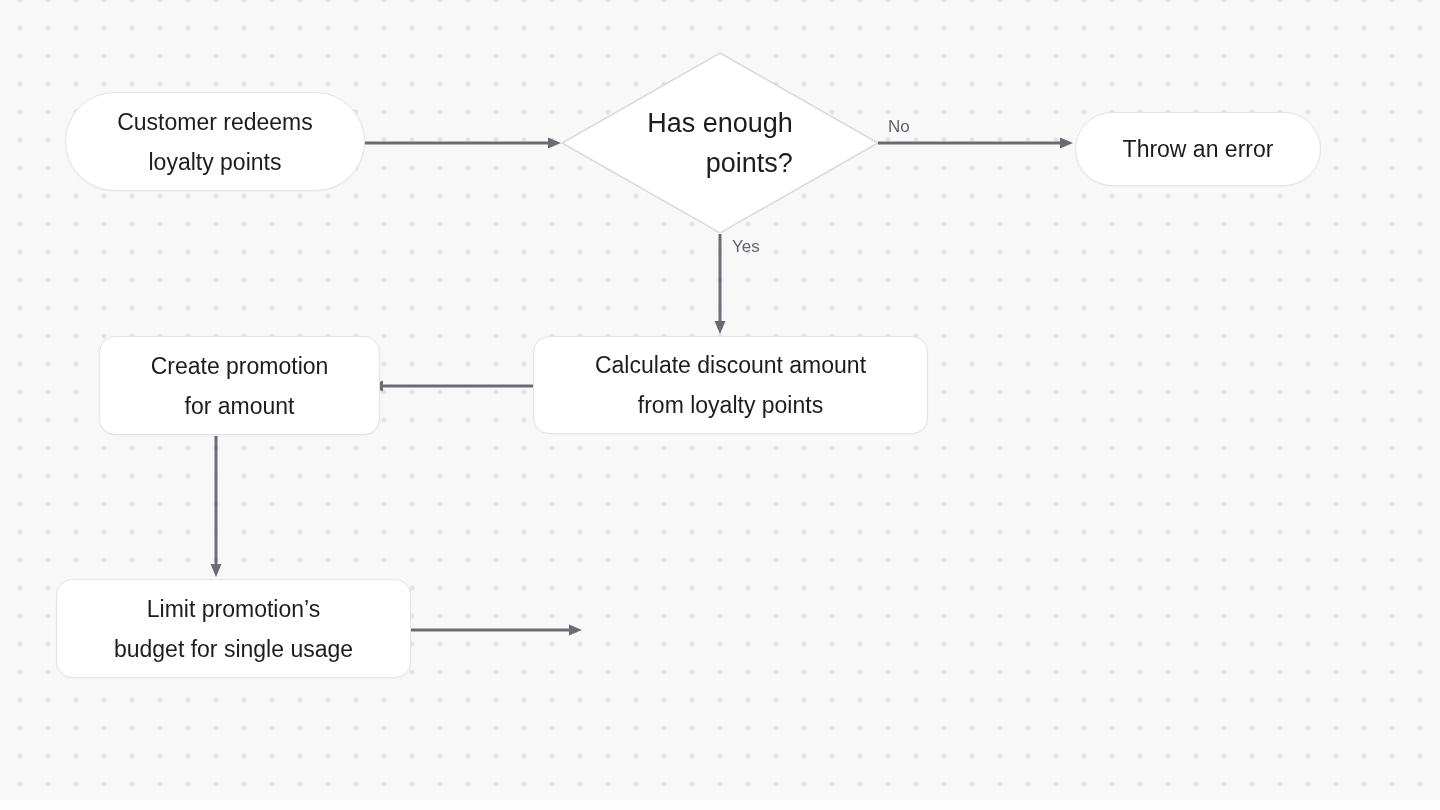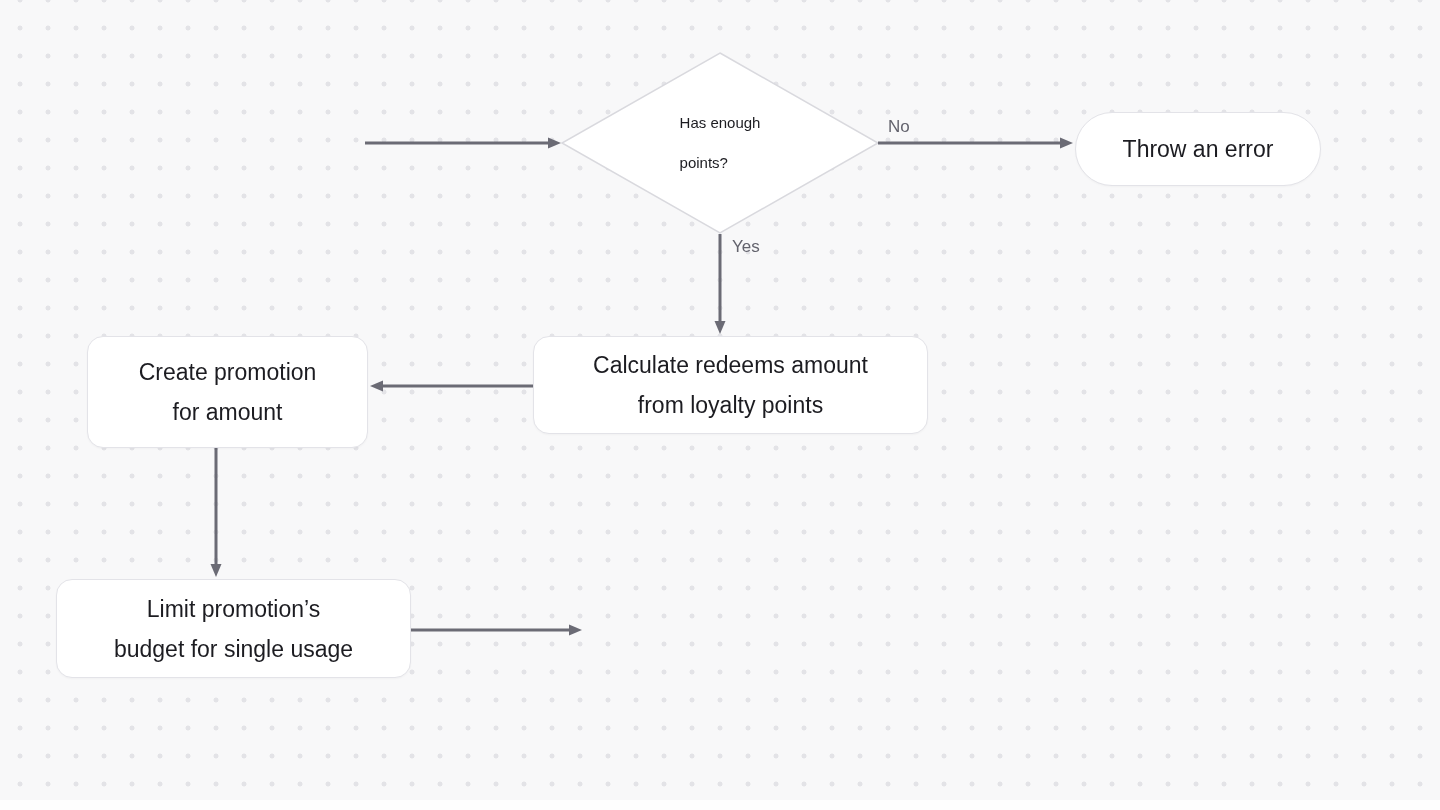--- a/index.html
+++ b/index.html
@@ -35,34 +35,34 @@
     line-height: 40px;
     box-shadow: 0 1px 2px rgba(20,20,30,0.03);
   }
   .node .node-text { white-space: pre-line; }
   .rect    { border-radius: 16px; }
   .stadium { border-radius: 999px; }
 
   #n-start   { left: 65px;  top: 92px;  width: 300px; height: 99px; }
   #n-error   { left: 1075px; top: 112px; width: 246px; height: 74px; }
   #n-calc    { left: 533px; top: 336px; width: 395px; height: 98px; }
-  #n-create  { left: 87px;  top: 336px; width: 281px; height: 112px; }
+  #n-create  { left: 99px;  top: 336px; width: 281px; height: 99px; }
   #n-limit   { left: 56px;  top: 579px; width: 355px; height: 99px; }
   #n-apply   { left: 584px; top: 580px; width: 304px; height: 99px; }
 
   .diamond-label {
     position: absolute;
     left: 600px; top: 98px;
     width: 240px; height: 90px;
     display: flex;
     align-items: center;
     justify-content: center;
-    text-align: left;
+    text-align: right;
     color: #1c1c21;
-    font-size: 15px;
+    font-size: 27px;
     line-height: 40px;
     white-space: pre-line;
     pointer-events: none;
   }
   .edge-label {
     position: absolute;
     color: #63636d;
     font-size: 17px;
     line-height: 26px;
   }
@@ -91,32 +91,36 @@
     <polygon points="720,53 878,143 720,233 562,143" fill="#ffffff" stroke="#d9d9de" stroke-width="1.5"></polygon>
 
     <line x1="365" y1="143" x2="549" y2="143" stroke="#6b6b75" stroke-width="3" marker-end="url(#ah)"></line>
     <line x1="878" y1="143" x2="1061" y2="143" stroke="#6b6b75" stroke-width="3" marker-end="url(#ah)"></line>
     <line x1="720" y1="234" x2="720" y2="322" stroke="#6b6b75" stroke-width="3" marker-end="url(#ah)"></line>
     <line x1="533" y1="386" x2="382" y2="386" stroke="#6b6b75" stroke-width="3" marker-end="url(#ah)"></line>
     <line x1="216" y1="436" x2="216" y2="565" stroke="#6b6b75" stroke-width="3" marker-end="url(#ah)"></line>
     <line x1="411" y1="630" x2="570" y2="630" stroke="#6b6b75" stroke-width="3" marker-end="url(#ah)"></line>
   </svg>
 
+  <div class="node stadium" id="n-start">
+    <span class="node-text">Customer redeems
+loyalty points</span>
+  </div>
 
   <div class="diamond-label">
     <span class="node-text">Has enough
 points?</span>
   </div>
 
   <div class="node stadium" id="n-error">
     <span class="node-text">Throw an error</span>
   </div>
 
   <div class="node rect" id="n-calc">
-    <span class="node-text">Calculate redeems amount
+    <span class="node-text">Calculate discount amount
 from loyalty points</span>
   </div>
 
   <div class="node rect" id="n-create">
     <span class="node-text">Create promotion
 for amount</span>
   </div>
 
   <div class="node rect" id="n-limit">
     <span class="node-text">Limit promotion’s

